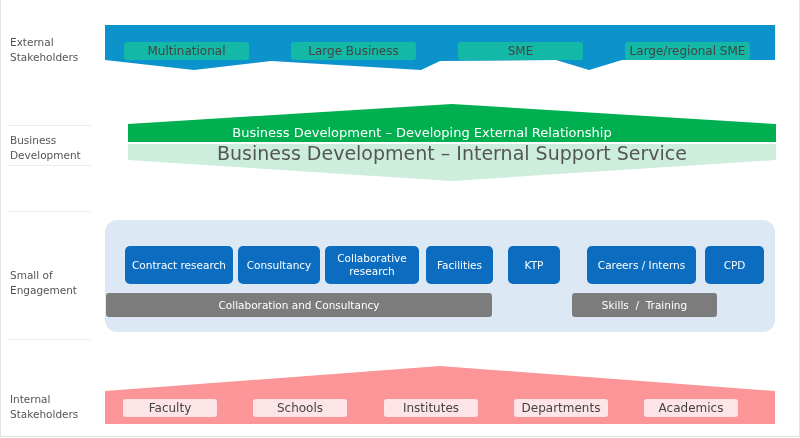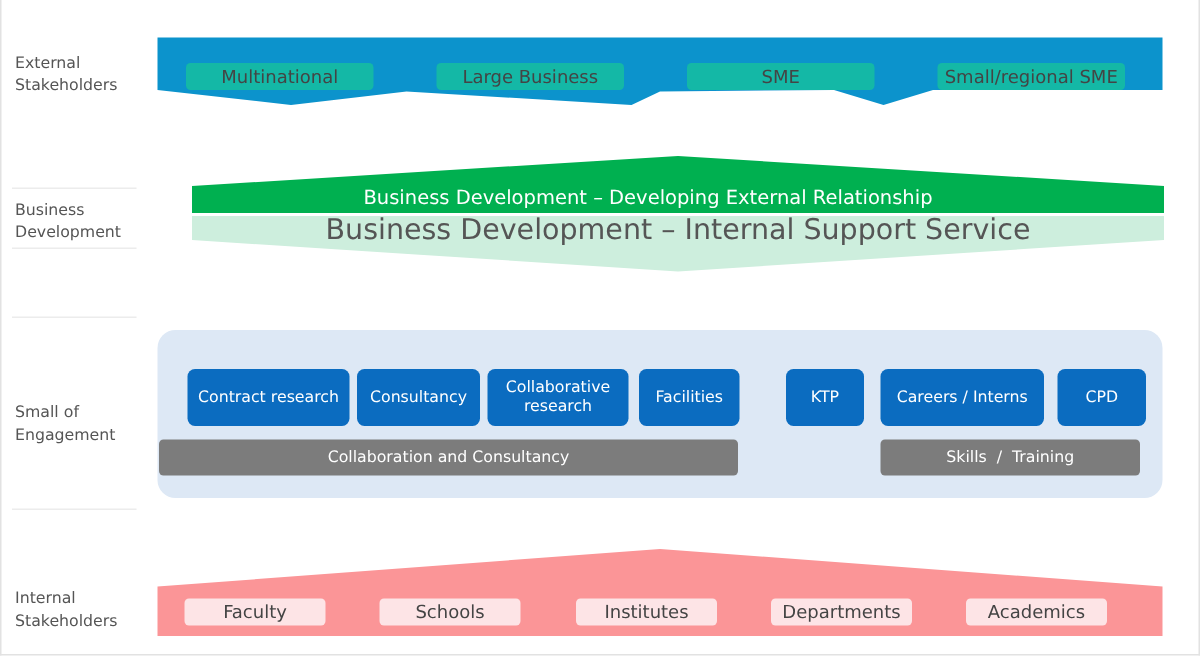--- a/index.html
+++ b/index.html
@@ -5,21 +5,21 @@
   html, body { margin:0; padding:0; }
   body { width:800px; height:438px; background:#ffffff; position:relative; overflow:hidden;
          font-family:"DejaVu Sans", "Liberation Sans", sans-serif; }
   .frame { position:absolute; left:0; top:0; width:798px; height:436px; border:1px solid #e2e2e2; border-top:none; }
   .lbl { position:absolute; left:10px; font-size:10.5px; line-height:15px; color:#555; width:85px; }
   .div { position:absolute; left:8px; width:83px; height:1px; background:#ececec; }
   svg.shape { position:absolute; left:0; top:0; }
   .chip { position:absolute; height:18px; border-radius:3px; font-size:12px; line-height:18px; text-align:center; color:#444; }
   .ext { background:#14b8a6; top:32px; width:125px;margin-top:10px; }
   .int { background:#fde4e6; top:399px; width:94px; }
-  .bd1 { position:absolute; left:128px; width:588px; top:124px; height:18px; font-size:13px; line-height:18px; text-align:center; color:#ffffff;margin-left:10px; }
+  .bd1 { position:absolute; left:128px; width:588px; top:124px; height:18px; font-size:13px; line-height:18px; text-align:center; color:#ffffff; }
   .bd2 { position:absolute; left:128px; width:648px; top:144px; height:18px; font-size:19px; line-height:18px; text-align:center; color:#555; }
   .panel { position:absolute; left:105px; top:220px; width:670px; height:112px; background:#dde8f5; border-radius:12px; }
   .tile { position:absolute; top:246px; height:38px; background:#0b6cc0; border-radius:5px; color:#fff;
           font-size:10.5px; line-height:13px; display:flex; align-items:center; justify-content:center; text-align:center; }
   .bar { position:absolute; top:293px; height:24px; background:#7c7c7c; border-radius:3px; color:#fff;
          font-size:10.5px; line-height:24px; text-align:center; }
 </style>
 </head>
 <body>
 
@@ -37,34 +37,34 @@
 <svg class="shape" width="800" height="438">
   <polygon points="105,25 775,25 775,60 622,60 589,70 556,60 440,61 421,70 271,61 194,70 105,60" fill="#0c93cc"></polygon>
   <polygon points="128,124 452,104 776,124 776,142 128,142" fill="#00b050"></polygon>
   <polygon points="128,144 776,144 776,160 452,181 128,160" fill="#cdeedd"></polygon>
   <polygon points="105,391 440,366 775,391 775,424 105,424" fill="#fb9597"></polygon>
 </svg>
 
 <div class="chip ext" style="left:124px">Multinational</div>
 <div class="chip ext" style="left:291px">Large Business</div>
 <div class="chip ext" style="left:458px">SME</div>
-<div class="chip ext" style="left:625px">Small/regional SME</div>
+<div class="chip ext" style="left:625px">Large/regional SME</div>
 
 <div class="bd1">Business Development – Developing External Relationship</div>
 <div class="bd2">Business Development – Internal Support Service</div>
 
 <div class="panel"></div>
 <div class="tile" style="left:125px;width:108px">Contract research</div>
 <div class="tile" style="left:238px;width:82px">Consultancy</div>
 <div class="tile" style="left:325px;width:94px;padding:0 6px;box-sizing:border-box">Collaborative research</div>
 <div class="tile" style="left:426px;width:67px">Facilities</div>
-<div class="tile" style="left:524px;width:52px">KTP</div>
+<div class="tile" style="left:508px;width:52px">KTP</div>
 <div class="bar" style="left:106px;width:386px">Collaboration and Consultancy</div>
 
 <div class="tile" style="left:587px;width:109px">Careers / Interns</div>
 <div class="tile" style="left:705px;width:59px">CPD</div>
-<div class="bar" style="left:587px;width:173px;white-space:pre">Skills  /  Training</div>
+<div class="bar" style="left:572px;width:145px;white-space:pre">Skills  /  Training</div>
 
 <div class="chip int" style="left:123px">Faculty</div>
 <div class="chip int" style="left:253px">Schools</div>
 <div class="chip int" style="left:384px">Institutes</div>
 <div class="chip int" style="left:514px">Departments</div>
 <div class="chip int" style="left:644px">Academics</div>
 
 </body></html>

